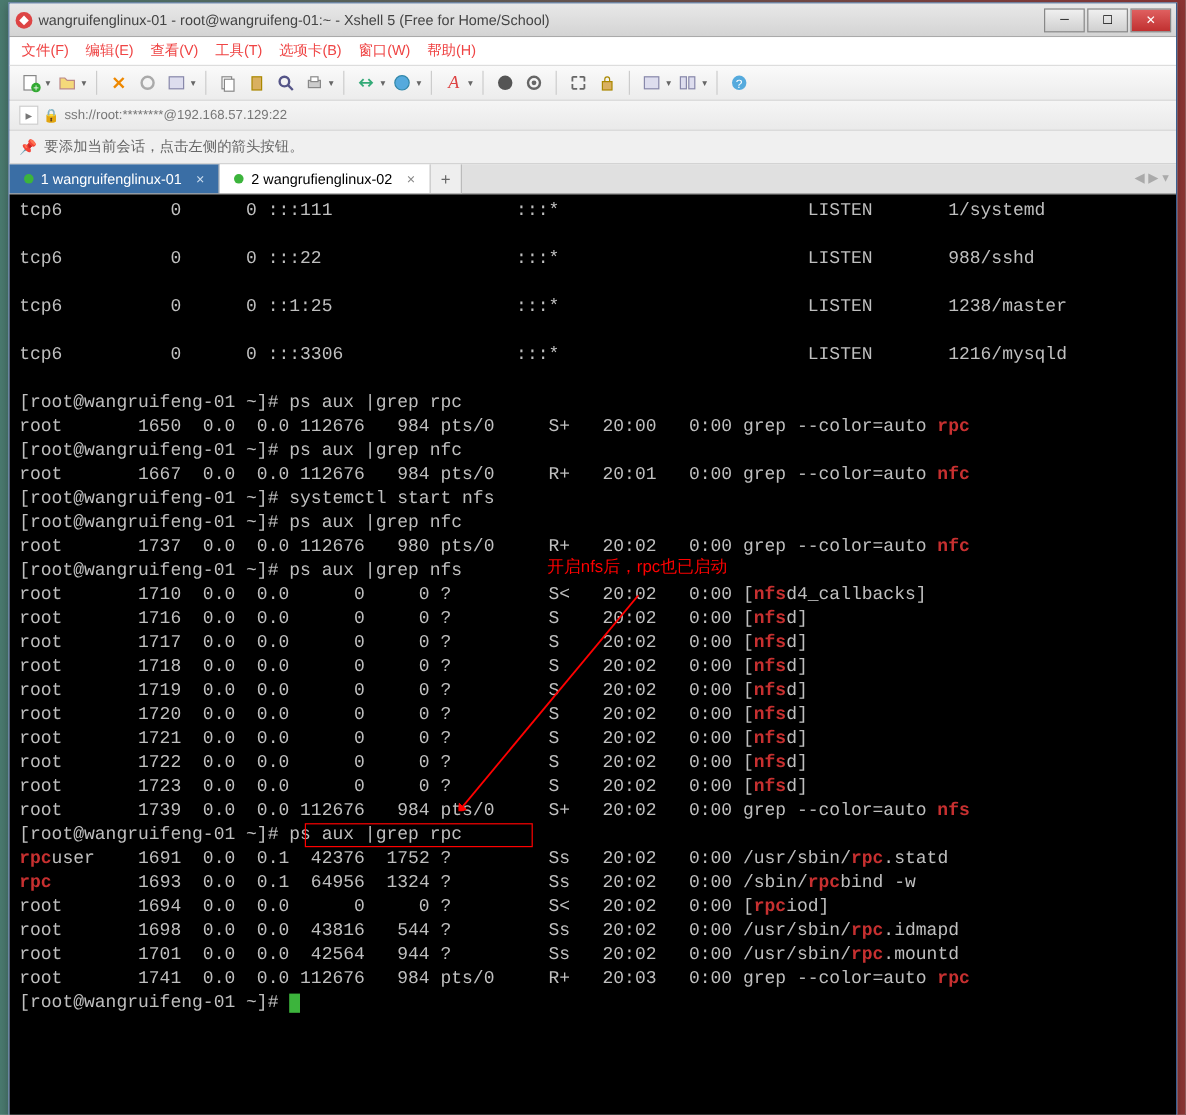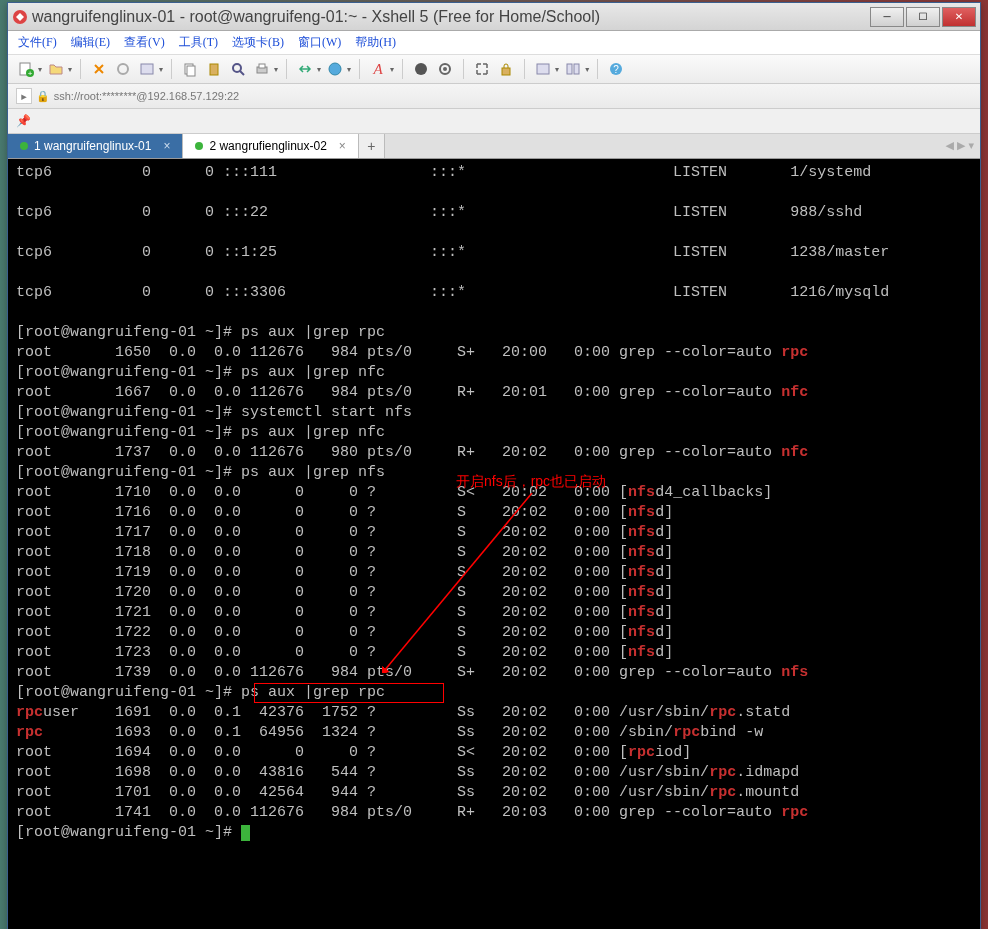--- a/index.html
+++ b/index.html
@@ -24,39 +24,39 @@
   display: flex;
   align-items: center;
   padding: 0 4px;
   border-bottom: 1px solid #aaa;
 }
 .titlebar-icon {
   width: 16px; height: 16px;
   margin-right: 4px;
   display: inline-block;
 }
-.titlebar-text { flex: 1; color: #444; font-size: 16px; }
+.titlebar-text { flex: 1; color: #444; font-size: 12px; }
 .win-controls { display: flex; }
 .win-btn {
   width: 34px; height: 20px;
   display: flex; align-items: center; justify-content: center;
   margin-left: 2px;
   border: 1px solid #888;
   background: linear-gradient(to bottom, #f0f0f0, #d0d0d0);
   font-size: 10px;
 }
 .win-btn.close { background: linear-gradient(to bottom, #e06060, #c03030); color: #fff; }
 .menubar {
   background: #fff;
   padding: 3px 10px;
   border-bottom: 1px solid #ddd;
   display: flex;
   gap: 14px;
 }
-.menubar span { color: #1d4ed8; cursor: default; font-family: Liberation Serif, serif; }
+.menubar span { color: #ef4444; cursor: default; }
 .toolbar {
   background: linear-gradient(to bottom, #fafafa, #ececec);
   padding: 4px 8px;
   border-bottom: 1px solid #ccc;
   display: flex;
   align-items: center;
   gap: 8px;
 }
 .tool-group { display: flex; align-items: center; gap: 4px; padding-right: 8px; border-right: 1px solid #ccc; }
 .tool-group:last-child { border-right: none; }
@@ -135,21 +135,21 @@
   width: 9px; height: 16px;
   background: #3cb43c;
   vertical-align: text-bottom;
 }
 .annotation {
   position: absolute;
   color: #ff0000;
   font-family: "SimSun", sans-serif;
   font-size: 14px;
   left: 448px;
-  top: 312px;
+  top: 300px;
 }
 .arrow-line {
   position: absolute;
   left: 374px;
   top: 334px;
   width: 170px;
   height: 180px;
   pointer-events: none;
 }
 .red-box {
@@ -343,20 +343,21 @@
   </div>
 
   <div class="addressbar">
     <span style="display:flex;align-items:center;justify-content:center;width:16px;height:16px;border:1px solid #ccc;margin-right:4px;background:#fff">▸</span>
     <span style="color:#999;margin-right:4px">🔒</span>
     <span>ssh://root:********@192.168.57.129:22</span>
   </div>
 
   <div class="hintbar">
     <span style="margin-right:6px">📌</span>
+    <span>要添加当前会话，点击左侧的箭头按钮。</span>
   </div>
 
   <div class="tab-strip">
     <div class="tab active">
       <span class="dot green"></span>
       <span style="">1 wangruifenglinux-01</span>
       <span class="close-x">×</span>
     </div>
     <div class="tab">
       <span class="dot green"></span>

